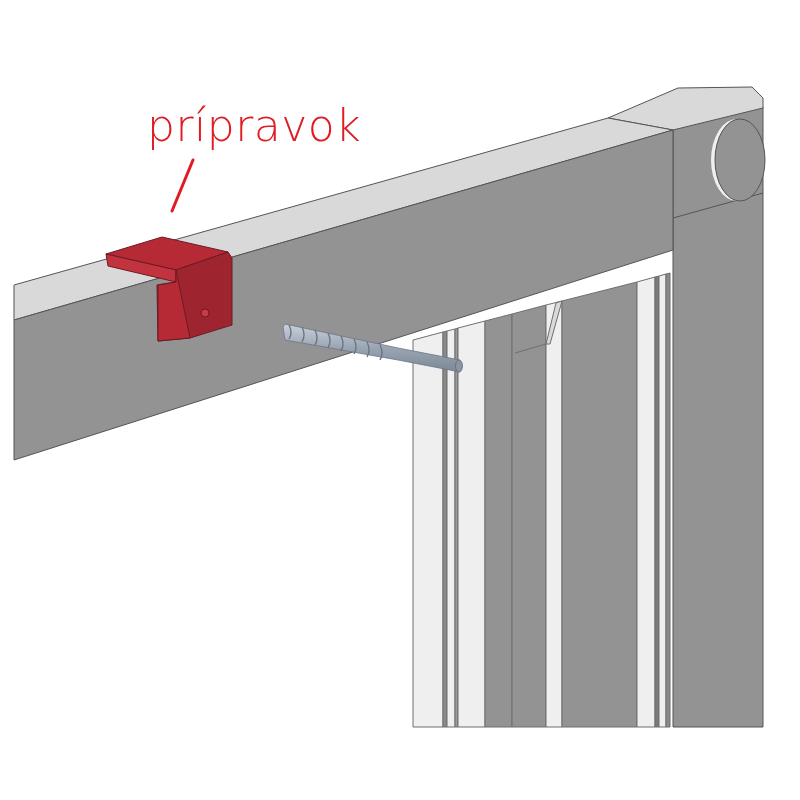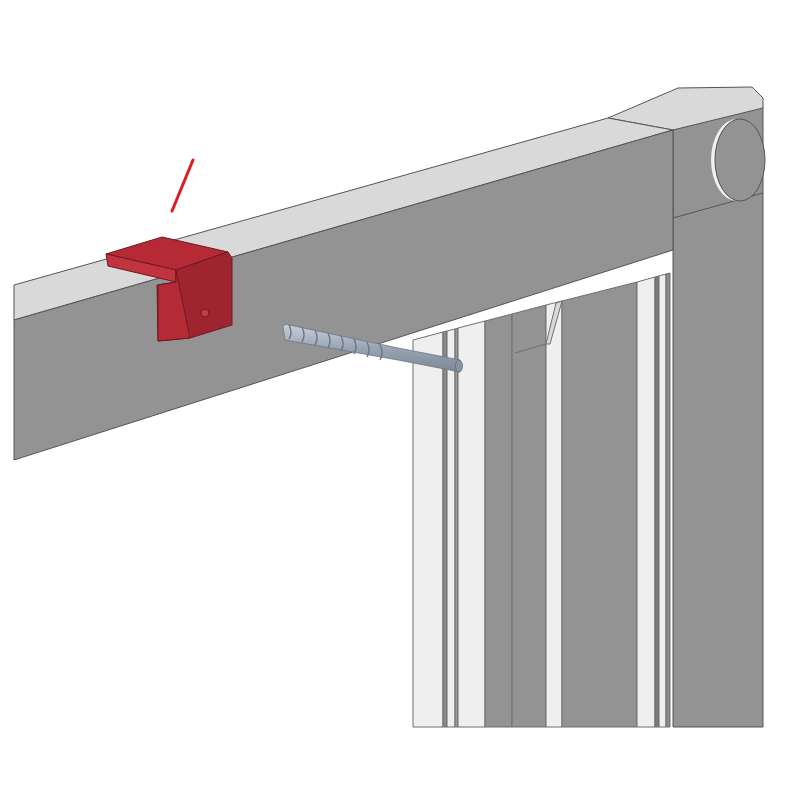--- a/index.html
+++ b/index.html
@@ -96,13 +96,14 @@
         <path d="M354,339 q4,8 0,15"></path>
         <path d="M367,342 q4,8 0,15"></path>
         <path d="M380,345 q4,8 0,15"></path>
       </g>
       <ellipse cx="459" cy="366" rx="3.5" ry="6" fill="#8a95a4" stroke="#5e6978" stroke-width="0.8"></ellipse>
     </g>
 
     <line x1="193" y1="160" x2="172" y2="211" stroke="#e01b22" stroke-width="3" stroke-linecap="round"></line>
   </svg>
 
+  <div class="label">prípravok</div>
 </div>
 
 </body></html>

